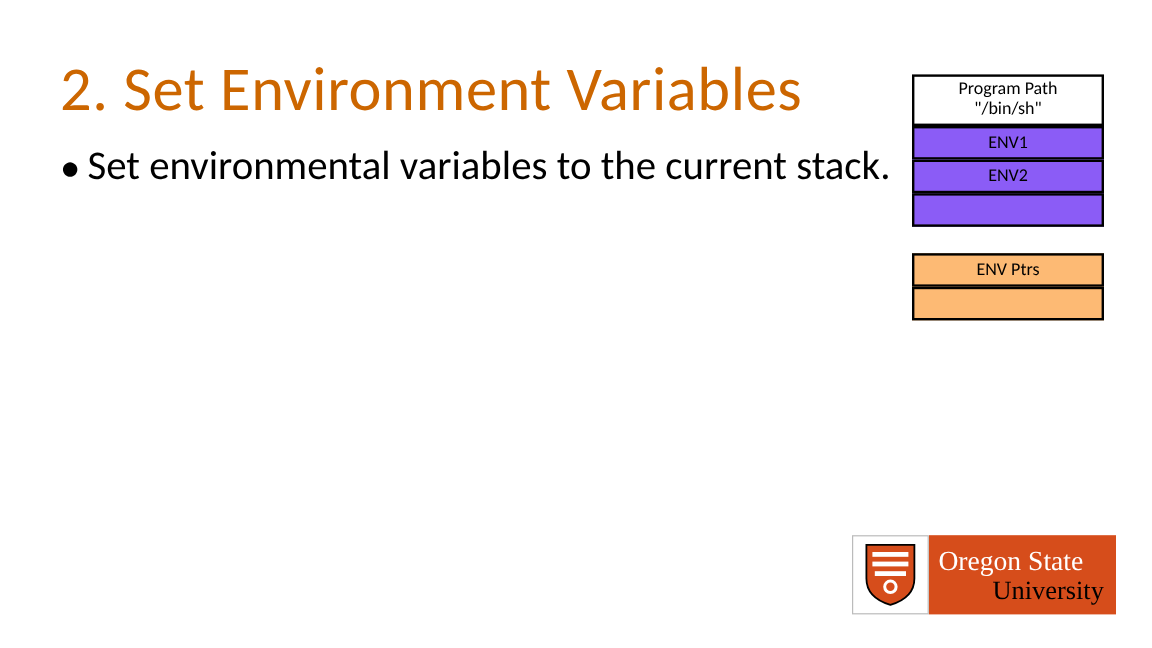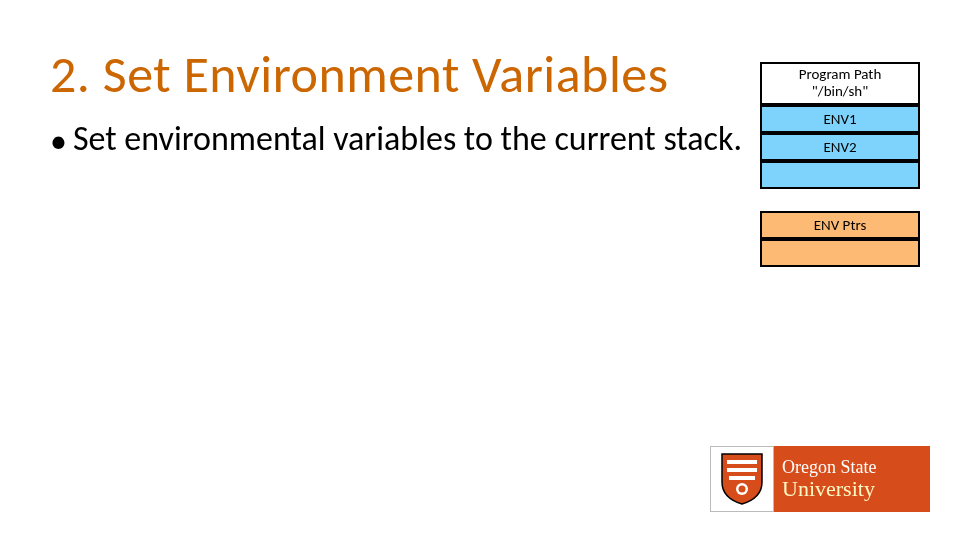--- a/index.html
+++ b/index.html
@@ -41,21 +41,21 @@
   }
   .cell {
     border: 2px solid #000;
     text-align: center;
     font-size: 15px;
     line-height: 1.2;
     padding: 3px 2px;
     box-sizing: border-box;
   }
   .cell.white { background: #fff; }
-  .cell.green { background: #7dd3fc; }
+  .cell.green { background: #8b5cf6; }
   .cell.orange { background: #fdba74; }
   .gap {
     height: 22px;
   }
   .two-line {
     padding: 2px 2px;
     line-height: 1.15;
     margin-top: 32px;
   }
   .logo-block {
@@ -87,29 +87,30 @@
     background: #d64d1b;
     display: flex;
     flex-direction: column;
     justify-content: center;
     padding-left: 8px;
     box-sizing: border-box;
   }
   .logo-text .line1 {
     font-family: Georgia, 'Times New Roman', serif;
     color: #fff;
-    font-size: 18px;
+    font-size: 23px;
     line-height: 1.0;
   }
   .logo-text .line2 {
     font-family: Georgia, 'Times New Roman', serif;
-    color: #fef9c3;
+    color: #000000;
     font-size: 22px;
     line-height: 1.0;
     margin-top: 2px;
+    margin-left: 45px;
   }
 </style>
 </head>
 <body>
 
 <div class="title">2. Set Environment Variables</div>
 
 <div class="bullet-row">
   <span class="dot">•</span><span>Set environmental variables to the current stack.</span>
 </div>

